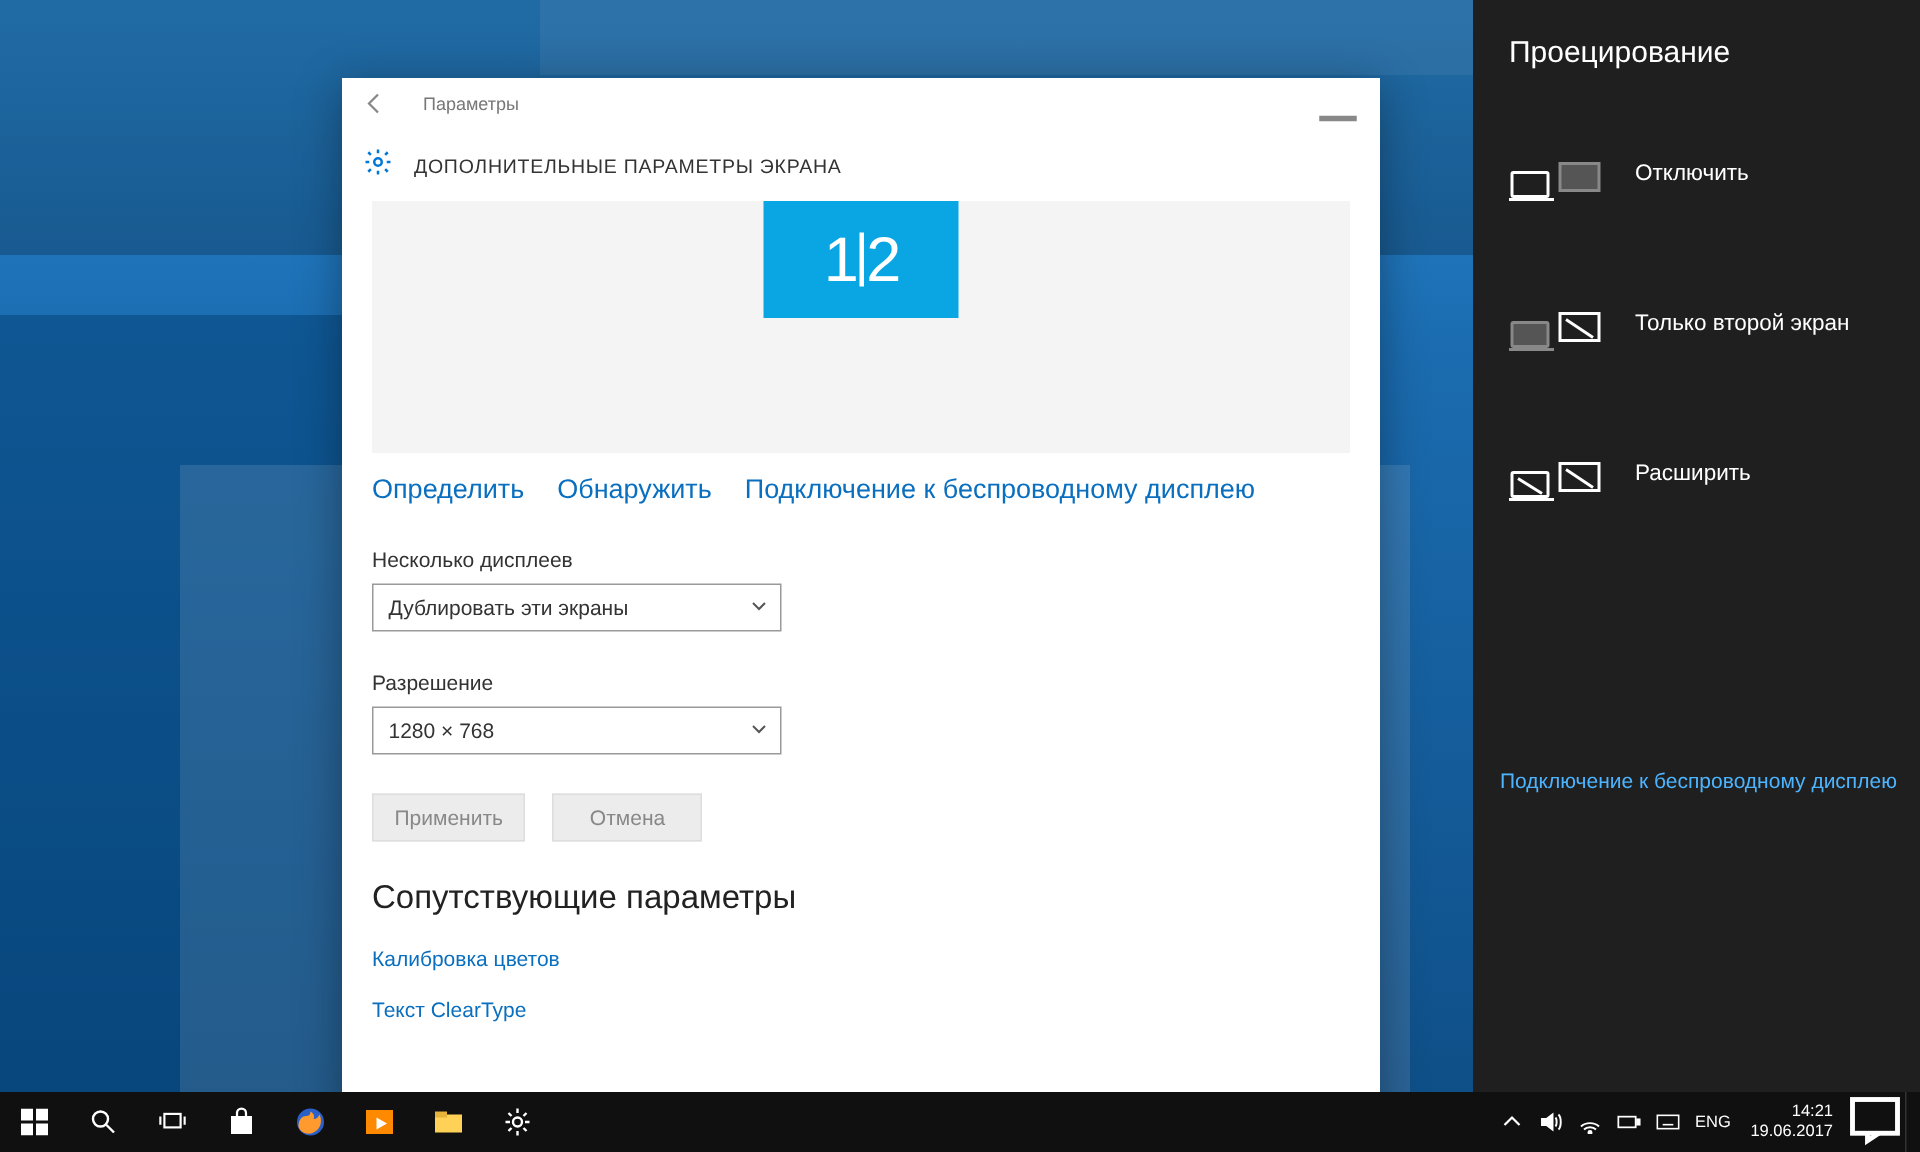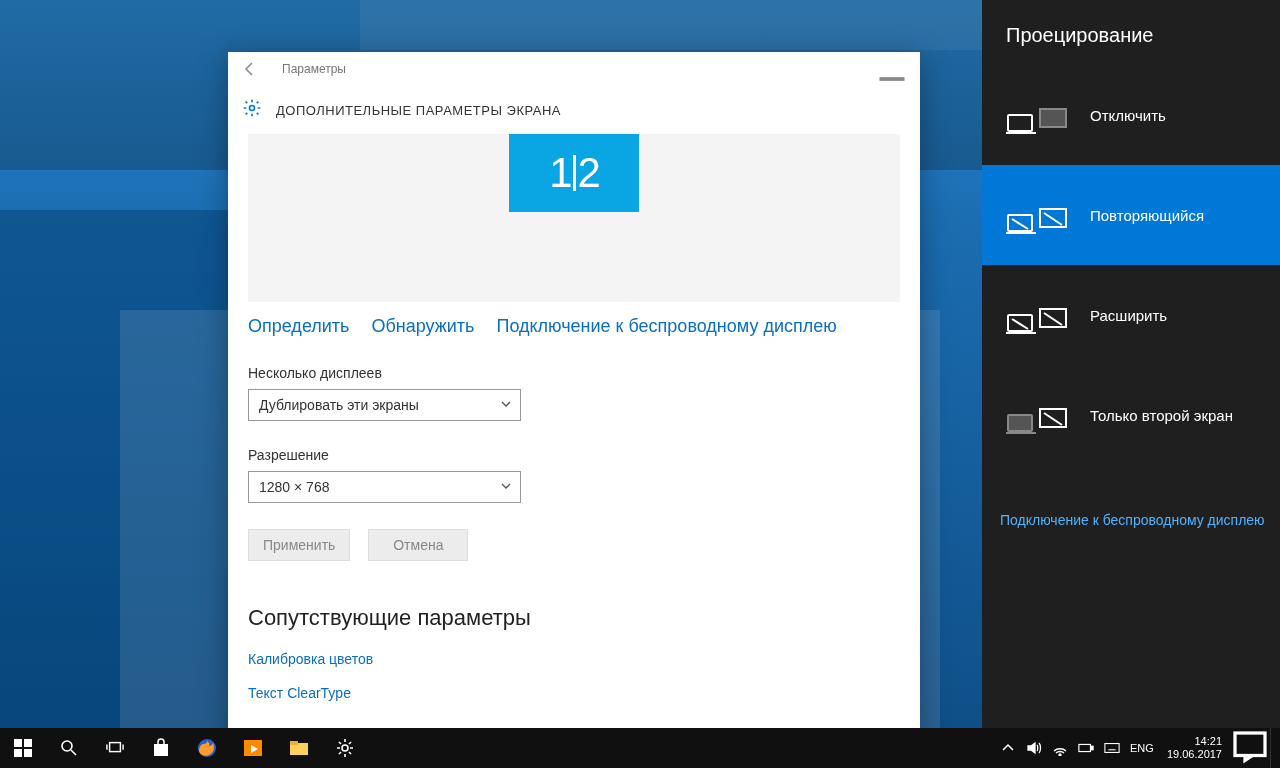--- a/index.html
+++ b/index.html
@@ -53,21 +53,21 @@
   .display-tile .bar{ display:inline-block; width:3px; height:36px; background:#fff; margin:0 2px; vertical-align:middle;}
   .link-row{ display:flex; gap:22px; margin-bottom:28px; }
   .link{ color:#0a6fbf; font-size:18px; cursor:pointer; }
   .section-label{ font-size:14px; color:#333; margin-bottom:8px; }
   .combo{
     width:273px; height:32px; border:1px solid #999; background:#fff;
     display:flex; align-items:center; justify-content:space-between;
     padding:0 8px 0 10px; font-size:14px; color:#333; margin-bottom:26px; cursor:pointer;
   }
   .combo svg{ width:12px; height:12px; color:#555;}
-  .btn-row{ display:flex; gap:18px; margin-top:6px; margin-bottom:44px;}
+  .btn-row{ display:flex; gap:18px; margin-top:6px; margin-bottom:24px;}
   .btn{
     min-width:100px; height:32px; background:#ececec; border:1px solid #ddd;
     display:flex; align-items:center; justify-content:center; font-size:14px; color:#888;
     padding:0 14px;
   }
   .related-heading{ font-size:22px; font-weight:400; color:#222; margin-bottom:20px;}
   .related-link{ color:#0a6fbf; font-size:14px; margin-bottom:18px; display:block; cursor:pointer;}
 
   
   .project-panel{
@@ -187,56 +187,46 @@
       <span class="proj-icon">
         <svg viewBox="0 0 62 40">
             <rect x="2" y="20" width="24" height="16" rx="1"></rect>
             <line x1="0" y1="38" x2="30" y2="38"></line>
             <rect x="34" y="14" width="26" height="18" fill="#555" stroke="#888"></rect>
           </svg>
       </span>
       <span class="proj-label">Отключить</span>
     </div>
 
-    <div class="proj-item selected">
+
+    <div class="proj-item">
       <span class="proj-icon">
         <svg viewBox="0 0 62 40">
-            <rect x="2" y="20" width="24" height="16" rx="1"></rect>
-            <line x1="0" y1="38" x2="30" y2="38"></line>
-            <path d="M6 24 L22 34 M34 14 L60 14 L60 32 L34 32 Z M38 18 L56 30"></path>
+            <rect x="2" y="20" width="24" height="16" rx="1" fill="#555" stroke="#888"></rect>
+            <line x1="0" y1="38" x2="30" y2="38" stroke="#888"></line>
+            <rect x="34" y="14" width="26" height="18"></rect>
+            <path d="M38 18 L56 30"></path>
           </svg>
       </span>
-      <span class="proj-label">Повторяющийся</span>
+      <span class="proj-label">Только второй экран</span>
     </div>
 
     <div class="proj-item">
       <span class="proj-icon">
         <svg viewBox="0 0 62 40">
             <rect x="2" y="20" width="24" height="16" rx="1"></rect>
             <line x1="0" y1="38" x2="30" y2="38"></line>
             <path d="M6 24 L22 34"></path>
             <rect x="34" y="14" width="26" height="18"></rect>
             <path d="M56 30 L38 18"></path>
           </svg>
       </span>
       <span class="proj-label">Расширить</span>
     </div>
 
-    <div class="proj-item">
-      <span class="proj-icon">
-        <svg viewBox="0 0 62 40">
-            <rect x="2" y="20" width="24" height="16" rx="1" fill="#555" stroke="#888"></rect>
-            <line x1="0" y1="38" x2="30" y2="38" stroke="#888"></line>
-            <rect x="34" y="14" width="26" height="18"></rect>
-            <path d="M38 18 L56 30"></path>
-          </svg>
-      </span>
-      <span class="proj-label">Только второй экран</span>
-    </div>
-
     <span class="proj-link">Подключение к беспроводному дисплею</span>
   </div>
 
   <div class="taskbar">
     <div class="tb-left">
       <div class="tb-btn">
         <svg viewBox="0 0 18 18" fill="#fff">
             <rect x="0" y="0" width="8" height="8"></rect>
             <rect x="10" y="0" width="8" height="8"></rect>
             <rect x="0" y="10" width="8" height="8"></rect>

